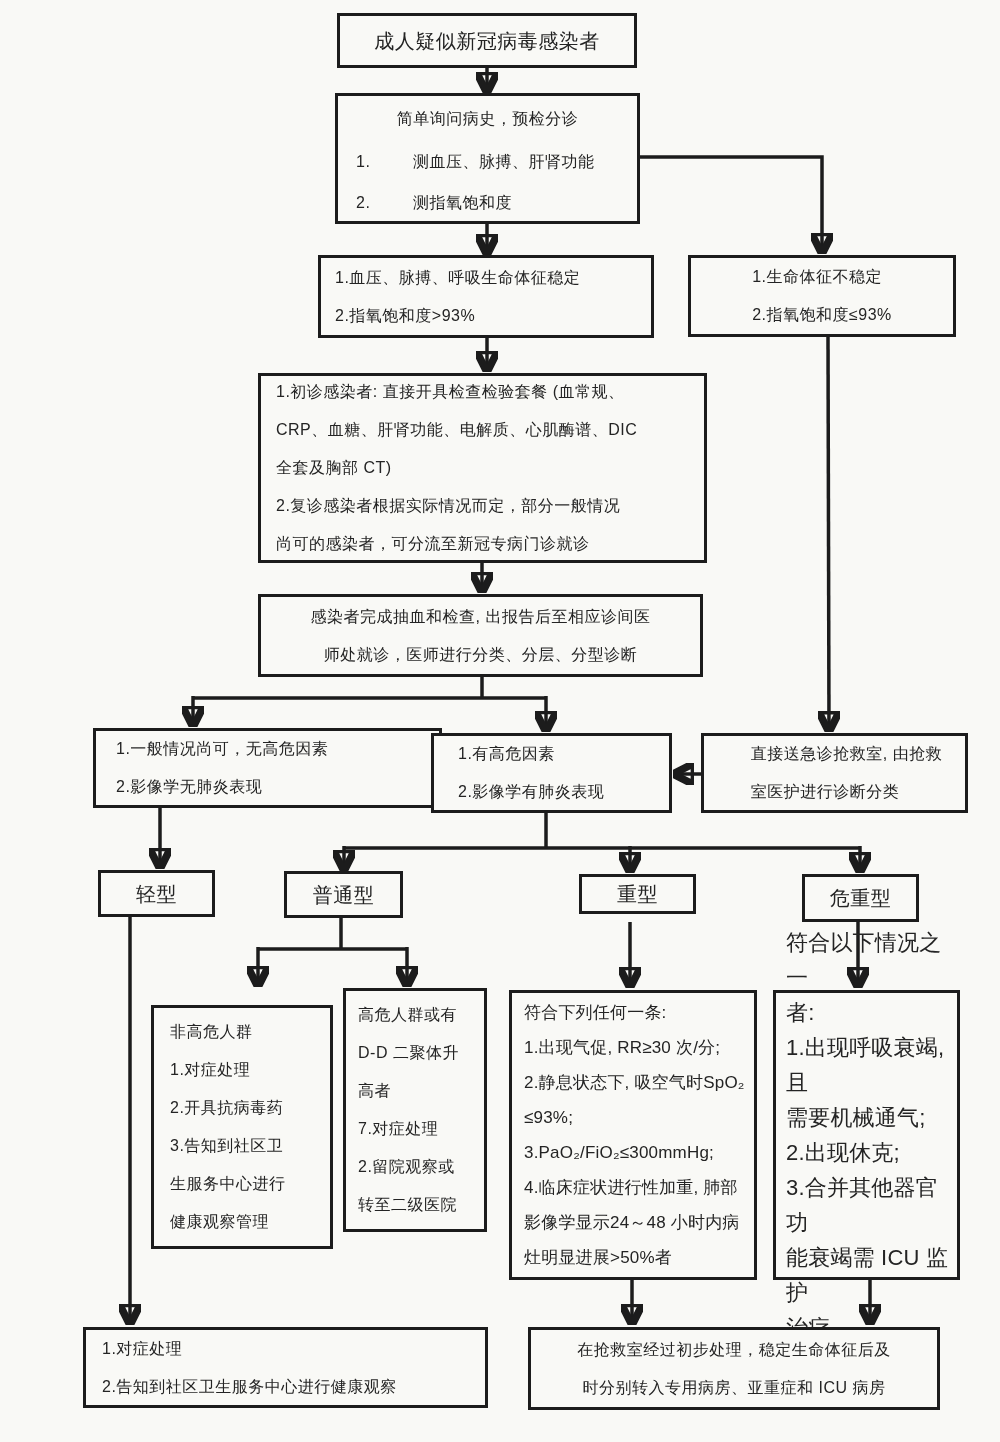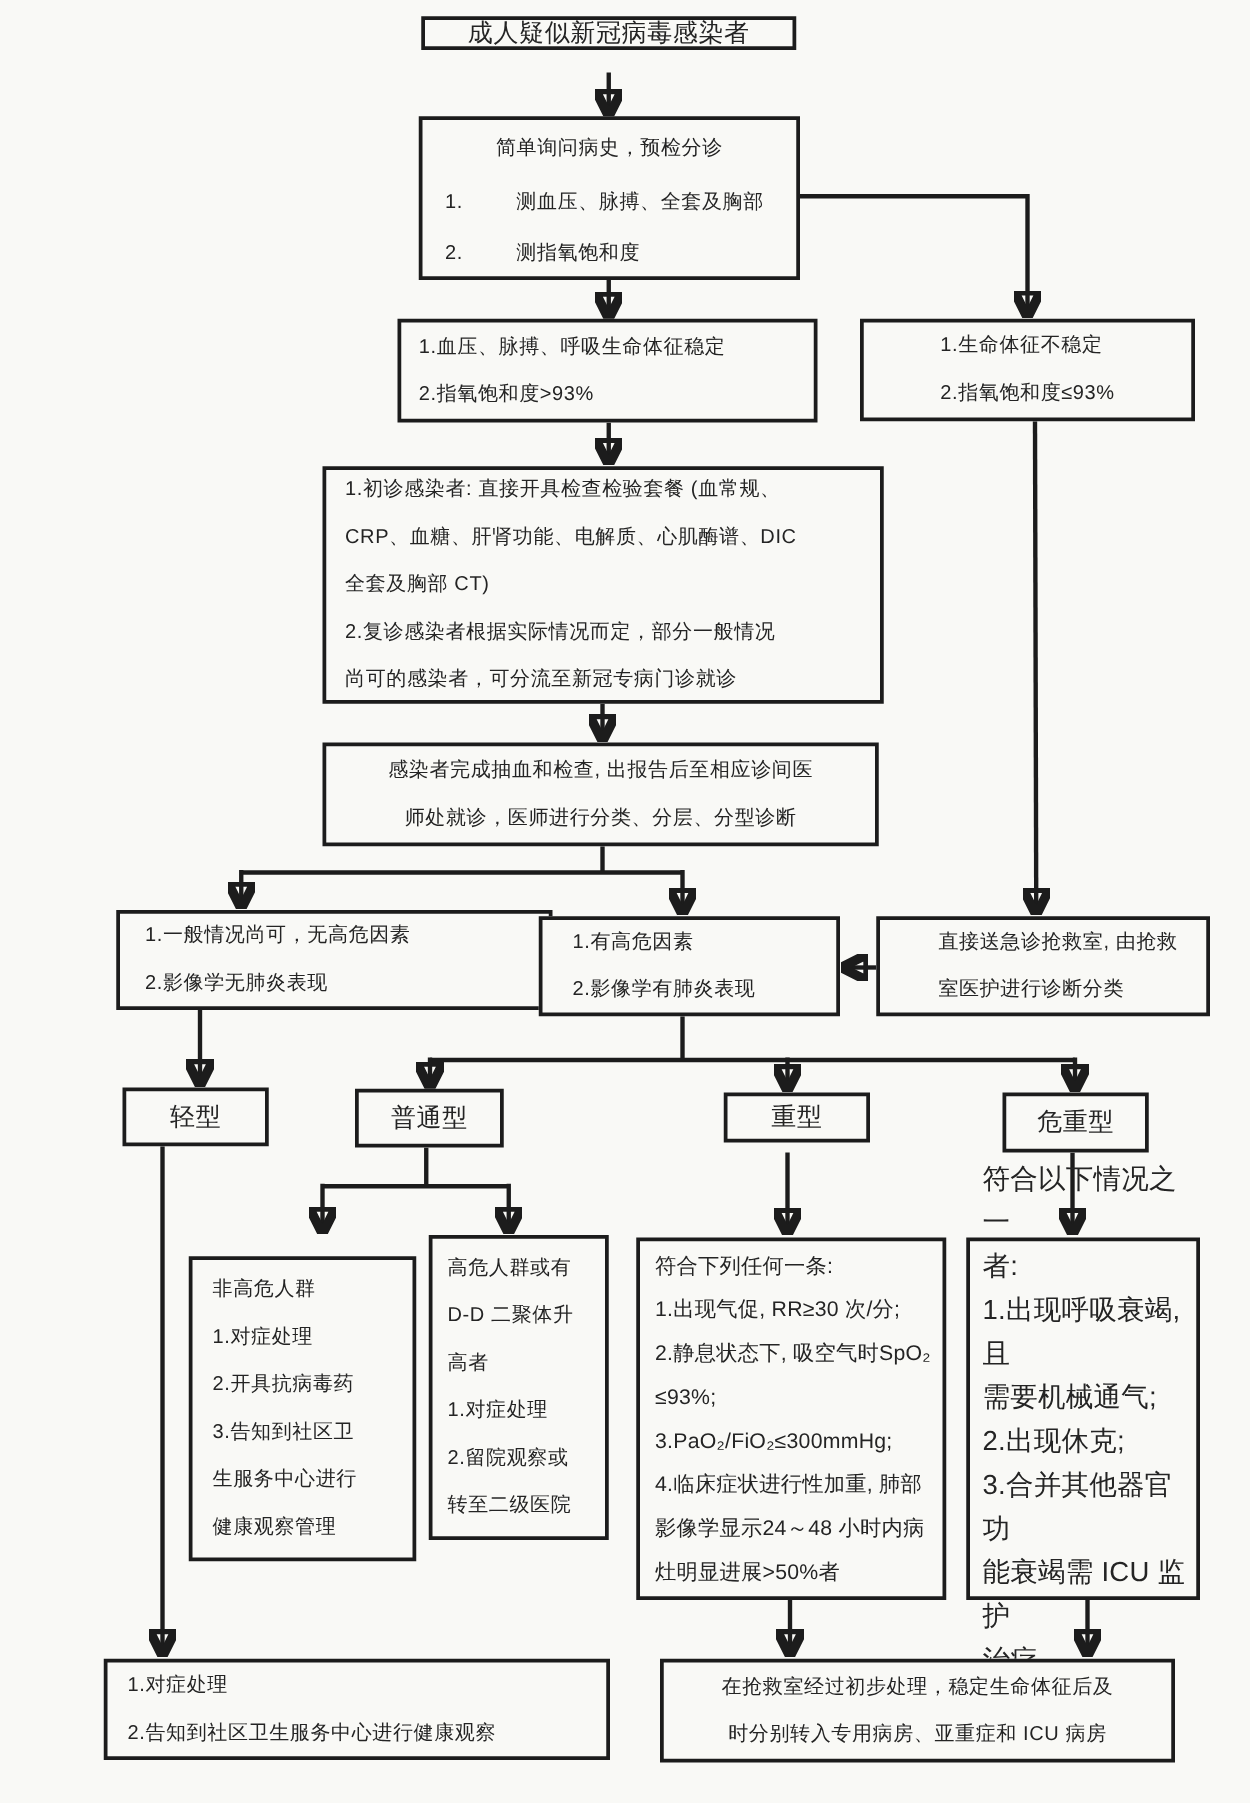--- a/index.html
+++ b/index.html
@@ -37,21 +37,21 @@
     flex-direction:column;
     justify-content:center;
     font-size:16px;
     line-height:38px;
     letter-spacing:0.5px;
     white-space:pre-line;
   }
   .node .txt{ display:block; }
   .center{ text-align:center; }
   
-  .n-start            { left:337px; top:13px;   width:300px; height:27px;  font-size:20px; }
+  .n-start            { left:337px; top:13px;   width:300px; height:55px;  font-size:20px; }
   .n-triage           { left:335px; top:93px;   width:305px; height:131px; }
   .n-stable           { left:318px; top:255px;  width:336px; height:83px;  padding-left:14px; }
   .n-unstable         { left:688px; top:255px;  width:268px; height:82px;  align-items:center; }
   .n-unstable .txt    { text-align:left; }
   .n-order-tests      { left:258px; top:373px;  width:449px; height:190px; padding-left:15px; padding-right:4px; }
   .n-complete-tests   { left:258px; top:594px;  width:445px; height:83px;  }
   .n-no-risk          { left:93px;  top:728px;  width:349px; height:80px;  padding-left:20px;justify-content:center; }
   .n-risk             { left:431px; top:733px;  width:241px; height:80px;  padding-left:24px; }
   .n-rescue           { left:701px; top:733px;  width:267px; height:80px;  padding-left:24px;align-items:center; }
   .n-mild             { left:98px;  top:870px;  width:117px; height:47px;  font-size:20px; }
@@ -106,21 +106,21 @@
   </svg>
 
   <div class="node n-start center">
     <span class="txt">成人疑似新冠病毒感染者</span>
   </div>
 
   <div class="node n-triage">
     <div class="t-title">简单询问病史，预检分诊</div>
     <div class="t-item">
       <span class="t-num">1.</span>
-      <span>测血压、脉搏、全套及胸部</span>
+      <span>测血压、脉搏、肝肾功能</span>
     </div>
     <div class="t-item">
       <span class="t-num">2.</span>
       <span>测指氧饱和度</span>
     </div>
   </div>
 
   <div class="node n-stable">
     <span class="txt">1.血压、脉搏、呼吸生命体征稳定
 2.指氧饱和度&gt;93%</span>
@@ -181,21 +181,21 @@
 2.开具抗病毒药
 3.告知到社区卫
 生服务中心进行
 健康观察管理</span>
   </div>
 
   <div class="node n-moderate-risk">
     <span class="txt">高危人群或有
 D-D 二聚体升
 高者
-1.对症处理
+7.对症处理
 2.留院观察或
 转至二级医院</span>
   </div>
 
   <div class="node n-severe-criteria">
     <span class="txt">符合下列任何一条:
 1.出现气促, RR≥30 次/分;
 2.静息状态下, 吸空气时SpO₂
 ≤93%;
 3.PaO₂/FiO₂≤300mmHg;

